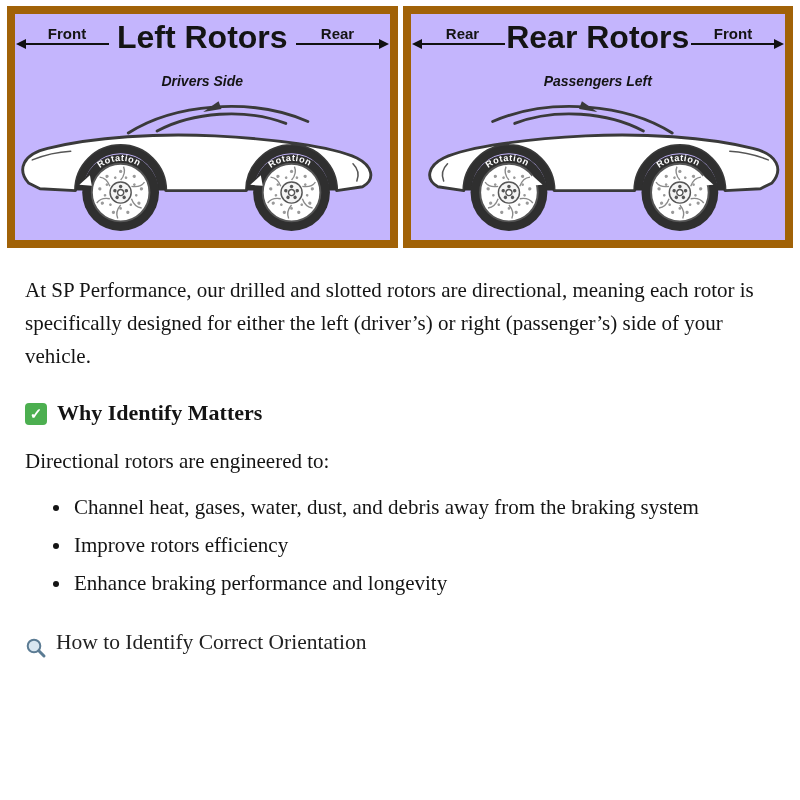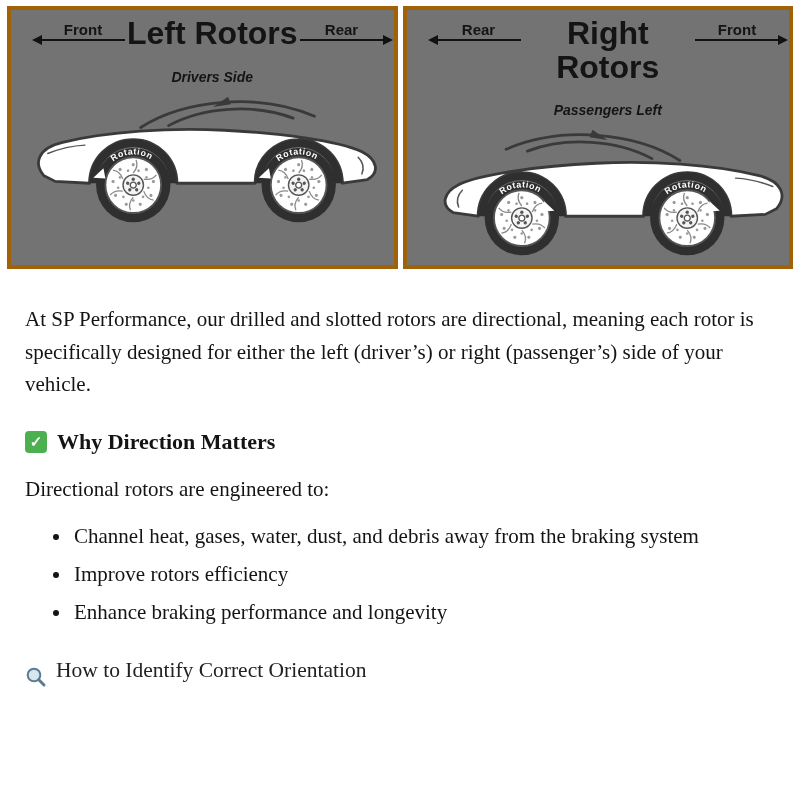--- a/index.html
+++ b/index.html
@@ -5,21 +5,21 @@
   * { box-sizing: border-box; }
   html,body { margin:0; padding:0; background:#fff; }
   body {
     width:800px; height:800px; overflow:hidden;
     color:#141414;
     font-family:"Liberation Serif", serif;
   }
 
   
   .diagram { display:flex; gap:5px; padding:6px 7px 0; }
-  .panel { flex:1; border:4px solid #a16207; background:#737373; overflow:hidden;padding-left:20px; }
+  .panel { flex:1; border:8px solid #a16207; background:#c4b5fd; overflow:hidden; }
   .panel-header { display:flex; align-items:flex-start; justify-content:space-between; padding:7px 10px 0; }
   .dir { width:84px; position:relative; margin-top:4px; font-family:"Liberation Sans",sans-serif; }
   .dir .lbl { display:block; text-align:center; font-weight:bold; font-size:15px; padding-bottom:1px; border-bottom:2.5px solid #111; }
   .dir .head { position:absolute; bottom:-4px; width:0; height:0; border-top:5.5px solid transparent; border-bottom:5.5px solid transparent; }
   .dir.left .head { left:-9px; border-right:10px solid #111; }
   .dir.right .head { right:-9px; border-left:10px solid #111; }
   .titles { flex:1; text-align:center; font-family:"Liberation Sans",sans-serif; }
   .panel-title { font-weight:bold; font-size:32px; line-height:1.05; }
   .panel-subtitle { font-weight:bold; font-style:italic; font-size:14px; margin-top:18px; }
   .car-svg { display:block; width:100%; height:auto; margin-top:-4px; }
@@ -28,21 +28,21 @@
   .bodyline { fill:#ffffff; stroke:#3a3a3a; stroke-width:3; stroke-linejoin:round; }
   .roofline { fill:none; stroke:#3a3a3a; stroke-width:3; stroke-linecap:round; }
   .mirrorflick { fill:#3a3a3a; }
   .fender { fill:#2f2f2f; }
   .tire { fill:#2f2f2f; }
   .detail { fill:none; stroke:#555; stroke-width:1.6; stroke-linecap:round; }
   .rot-text { fill:#ffffff; font-family:"Liberation Sans",sans-serif; font-weight:bold; font-size:9.5px; letter-spacing:0.6px; }
   .rot-arrow { fill:#ffffff; }
 
   
-  .content { padding:20px 25px 26px; font-size:21px; line-height:1.56; }
+  .content { padding:12px 25px 26px; font-size:21px; line-height:1.56; }
   .content p { margin:14px 0; }
   h2.sec { font-size:22px; font-weight:bold; margin:24px 0 10px; display:flex; align-items:center; gap:10px; }
   h3.sec { font-size:21.5px; font-weight:normal; color:#222; margin:26px 0 12px; display:flex; align-items:flex-end; gap:9px; }
   ul { margin:6px 0 18px; padding-left:47px; }
   li { margin:5px 0; padding-left:2px; }
 
   .check-icon {
     width:22px; height:22px; border-radius:4px; flex:0 0 auto;
     display:inline-flex; align-items:center; justify-content:center;
     color:#fff; font-family:"Liberation Sans",sans-serif; font-size:15px; font-weight:bold;
@@ -142,21 +142,21 @@
       </svg>
     </div>
 
     <div class="panel">
       <div class="panel-header">
         <div class="dir left">
           <span class="lbl">Rear</span>
           <span class="head"></span>
         </div>
         <div class="titles">
-          <div class="panel-title">Right Rotors</div>
+          <div class="panel-title">Rear Rotors</div>
           <div class="panel-subtitle">Passengers Left</div>
         </div>
         <div class="dir right">
           <span class="lbl">Front</span>
           <span class="head"></span>
         </div>
       </div>
 
       <svg class="car-svg" viewBox="0 0 390 162" aria-hidden="true">
         <defs>
@@ -173,21 +173,21 @@
   </div>
 
   <main class="content">
 
     <p>At SP Performance, our drilled and slotted rotors are directional, meaning each rotor is specifically designed for either the left (driver’s) or right (passenger’s) side of your vehicle.</p>
 
     <h2 class="sec">
       <span class="check-icon" style="background: rgb(76, 175, 80);">
           <span>✓</span>
         </span>
-      <span>Why Direction Matters</span>
+      <span>Why Identify Matters</span>
     </h2>
 
     <p>Directional rotors are engineered to:</p>
 
     <ul>
       <li>Channel heat, gases, water, dust, and debris away from the braking system</li>
       <li>Improve rotors efficiency</li>
       <li>Enhance braking performance and longevity</li>
     </ul>
 

